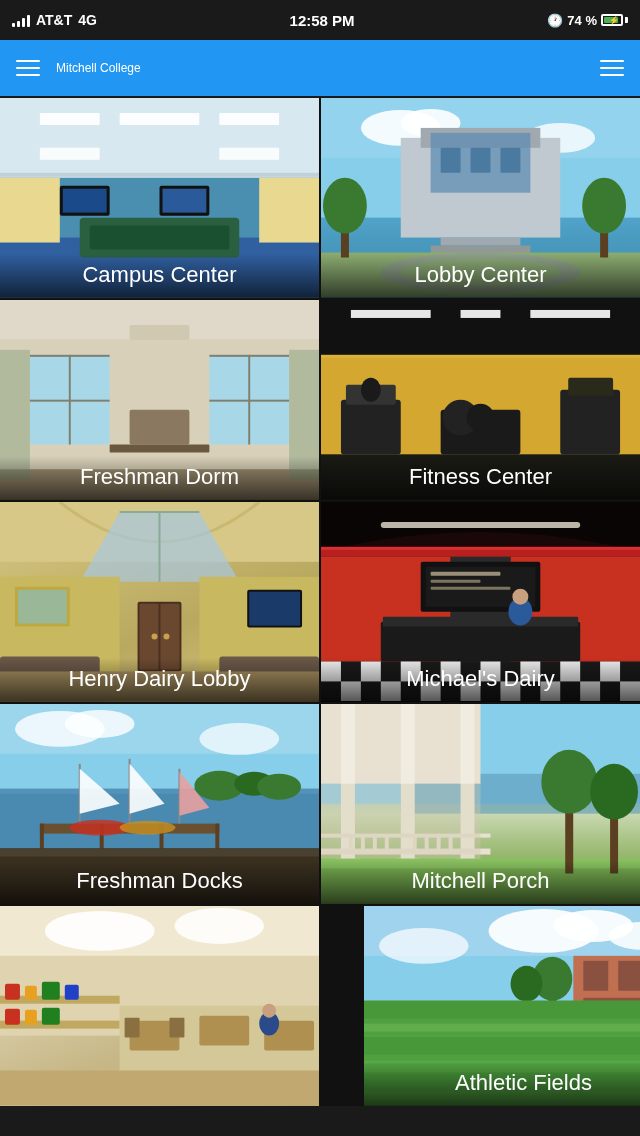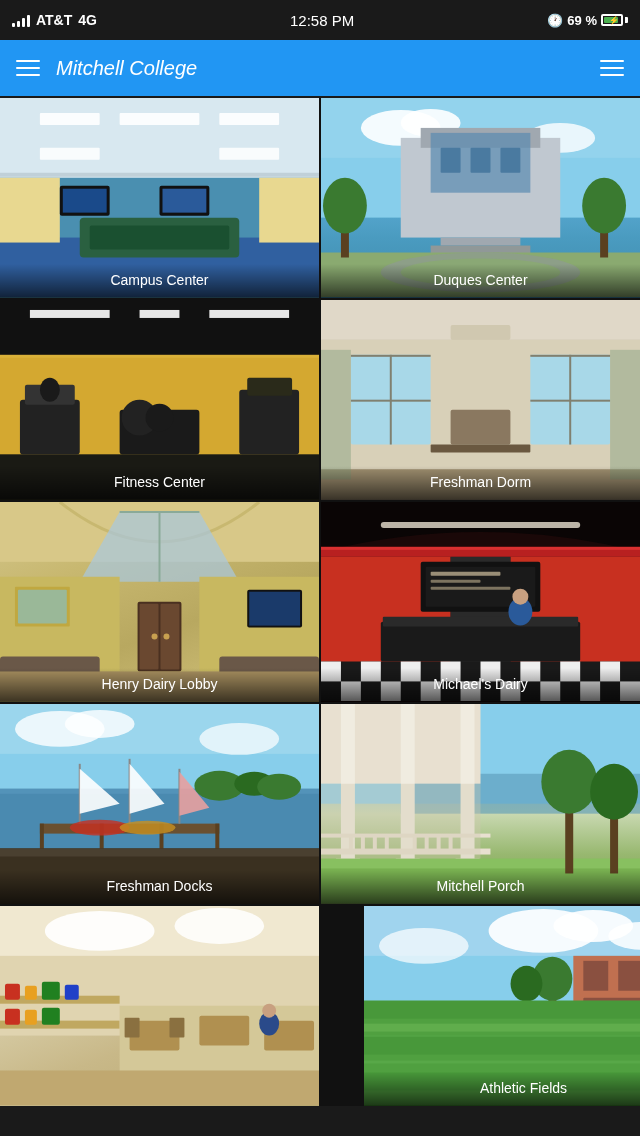--- a/index.html
+++ b/index.html
@@ -36,21 +36,21 @@
       gap: 2px;
       height: 14px;
     }
     .signal-bars span {
       background: white;
       width: 3px;
       border-radius: 1px;
     }
     .status-center {
       font-size: 15px;
-      font-weight: 400;
+      font-weight: 700;
     }
     .status-right {
       display: flex;
       align-items: center;
       gap: 4px;
       font-size: 13px;
     }
     .battery-icon {
       display: inline-flex;
       align-items: center;
@@ -106,25 +106,24 @@
     }
     .header-left-icon span {
       display: block;
       width: 24px;
       height: 2px;
       background: white;
       border-radius: 1px;
     }
     .header-title {
       color: white;
-      font-size: 20px;
+      font-size: 12px;
       font-weight: 500;
       flex: 1;
       padding-left: 16px;
-      font-style: italic;
     }
     .header-right-icon {
       display: flex;
       flex-direction: column;
       gap: 5px;
       cursor: pointer;
     }
     .header-right-icon span {
       display: block;
       width: 24px;
@@ -149,21 +148,21 @@
       cursor: pointer;
     }
     .grid-item-label {
       position: absolute;
       bottom: 0;
       left: 0;
       right: 0;
       padding: 8px 10px 10px;
       background: linear-gradient(transparent, rgba(0,0,0,0.65));
       color: white;
-      font-size: 14px;
+      font-size: 22px;
       font-weight: 400;
       text-align: center;
     }
 
     
     .bg-campus-center {
       background: linear-gradient(160deg, #b0d0e8 0%, #7bb5d4 20%, #5a9fc0 40%, #2e7a9e 60%, #1e6b8c 80%, #0d5a7a 100%);
       background: #4a8fb0;
     }
     .bg-duques-center {
@@ -213,21 +212,21 @@
       <span style="height:6px"></span>
       <span style="height:9px"></span>
       <span style="height:12px"></span>
     </div>
     <span>AT&amp;T</span>
     <span>4G</span>
   </div>
   <div class="status-center">12:58 PM</div>
   <div class="status-right">
     <span style="font-size:13px;">🕐</span>
-    <span>69 %</span>
+    <span>74 %</span>
     <div class="battery-icon">
       <div class="battery-body">
         <div class="battery-fill"></div>
         <span class="bolt">⚡</span>
       </div>
       <div class="battery-tip"></div>
     </div>
   </div>
 </div>
 
@@ -305,52 +304,21 @@
 
         <ellipse cx="160" cy="175" rx="100" ry="20" fill="#909898" opacity="0.6"></ellipse>
         <ellipse cx="160" cy="175" rx="80" ry="14" fill="#8aaa70" opacity="0.8"></ellipse>
 
         <rect x="20" y="110" width="8" height="50" fill="#5a4020"></rect>
         <ellipse cx="24" cy="108" rx="22" ry="28" fill="#3a7a30"></ellipse>
         <rect x="280" y="110" width="8" height="50" fill="#5a4020"></rect>
         <ellipse cx="284" cy="108" rx="22" ry="28" fill="#3a7a30"></ellipse>
       </svg>
     </div>
-    <div class="grid-item-label">Duques Center</div>
-  </div>
-
-  <div class="grid-item bg-fitness-center">
-    <div class="scene">
-      <svg viewBox="0 0 320 200" xmlns="http://www.w3.org/2000/svg" preserveAspectRatio="xMidYMid slice">
-
-        <rect x="0" y="0" width="320" height="60" fill="#111"></rect>
-
-        <rect x="30" y="10" width="80" height="8" fill="white" opacity="0.9"></rect>
-        <rect x="140" y="10" width="40" height="8" fill="white" opacity="0.9"></rect>
-        <rect x="210" y="10" width="80" height="8" fill="white" opacity="0.9"></rect>
-
-        <rect x="0" y="55" width="320" height="100" fill="#d4a830"></rect>
-
-        <rect x="0" y="155" width="320" height="45" fill="#1a1a14"></rect>
-
-        <rect x="20" y="100" width="60" height="55" fill="#222" rx="3"></rect>
-        <rect x="25" y="85" width="50" height="20" fill="#333" rx="2"></rect>
-        <ellipse cx="50" cy="90" rx="10" ry="12" fill="#1a1a1a"></ellipse>
-
-        <rect x="120" y="110" width="80" height="45" fill="#1a1a1a" rx="3"></rect>
-        <ellipse cx="140" cy="118" rx="18" ry="18" fill="#222"></ellipse>
-        <ellipse cx="160" cy="118" rx="14" ry="14" fill="#1a1a1a"></ellipse>
-
-        <rect x="240" y="90" width="60" height="65" fill="#222" rx="3"></rect>
-        <rect x="248" y="78" width="45" height="18" fill="#2a2a1a" rx="2"></rect>
-
-        <rect x="0" y="55" width="320" height="3" fill="#e8c850" opacity="0.3"></rect>
-      </svg>
-    </div>
-    <div class="grid-item-label">Fitness Center</div>
+    <div class="grid-item-label">Lobby Center</div>
   </div>
 
   <div class="grid-item bg-freshman-dorm">
     <div class="scene">
       <svg viewBox="0 0 320 200" xmlns="http://www.w3.org/2000/svg" preserveAspectRatio="xMidYMid slice">
 
         <rect x="0" y="0" width="320" height="40" fill="#e0d8c8"></rect>
         <rect x="130" y="25" width="60" height="15" fill="#d0c8b0" rx="2"></rect>
 
         <rect x="0" y="40" width="320" height="130" fill="#d8d0b8"></rect>
@@ -368,20 +336,51 @@
         <rect x="130" y="110" width="60" height="35" fill="#8a7860" rx="2"></rect>
         <rect x="110" y="145" width="100" height="8" fill="#6a5840" rx="1"></rect>
 
         <rect x="0" y="170" width="320" height="30" fill="#a09070"></rect>
 
         <rect x="0" y="50" width="30" height="130" fill="#7a9878" opacity="0.4"></rect>
         <rect x="290" y="50" width="30" height="130" fill="#7a9878" opacity="0.4"></rect>
       </svg>
     </div>
     <div class="grid-item-label">Freshman Dorm</div>
+  </div>
+
+  <div class="grid-item bg-fitness-center">
+    <div class="scene">
+      <svg viewBox="0 0 320 200" xmlns="http://www.w3.org/2000/svg" preserveAspectRatio="xMidYMid slice">
+
+        <rect x="0" y="0" width="320" height="60" fill="#111"></rect>
+
+        <rect x="30" y="10" width="80" height="8" fill="white" opacity="0.9"></rect>
+        <rect x="140" y="10" width="40" height="8" fill="white" opacity="0.9"></rect>
+        <rect x="210" y="10" width="80" height="8" fill="white" opacity="0.9"></rect>
+
+        <rect x="0" y="55" width="320" height="100" fill="#d4a830"></rect>
+
+        <rect x="0" y="155" width="320" height="45" fill="#1a1a14"></rect>
+
+        <rect x="20" y="100" width="60" height="55" fill="#222" rx="3"></rect>
+        <rect x="25" y="85" width="50" height="20" fill="#333" rx="2"></rect>
+        <ellipse cx="50" cy="90" rx="10" ry="12" fill="#1a1a1a"></ellipse>
+
+        <rect x="120" y="110" width="80" height="45" fill="#1a1a1a" rx="3"></rect>
+        <ellipse cx="140" cy="118" rx="18" ry="18" fill="#222"></ellipse>
+        <ellipse cx="160" cy="118" rx="14" ry="14" fill="#1a1a1a"></ellipse>
+
+        <rect x="240" y="90" width="60" height="65" fill="#222" rx="3"></rect>
+        <rect x="248" y="78" width="45" height="18" fill="#2a2a1a" rx="2"></rect>
+
+        <rect x="0" y="55" width="320" height="3" fill="#e8c850" opacity="0.3"></rect>
+      </svg>
+    </div>
+    <div class="grid-item-label">Fitness Center</div>
   </div>
 
   <div class="grid-item bg-henry-hall">
     <div class="scene">
       <svg viewBox="0 0 320 200" xmlns="http://www.w3.org/2000/svg" preserveAspectRatio="xMidYMid slice">
 
         <rect x="0" y="0" width="320" height="60" fill="#d8c888"></rect>
         <path d="M60,0 Q160,80 260,0" fill="none" stroke="#c8b870" stroke-width="3"></path>
 
         <polygon points="120,10 200,10 240,80 80,80" fill="#a8c8e0" opacity="0.7"></polygon>

